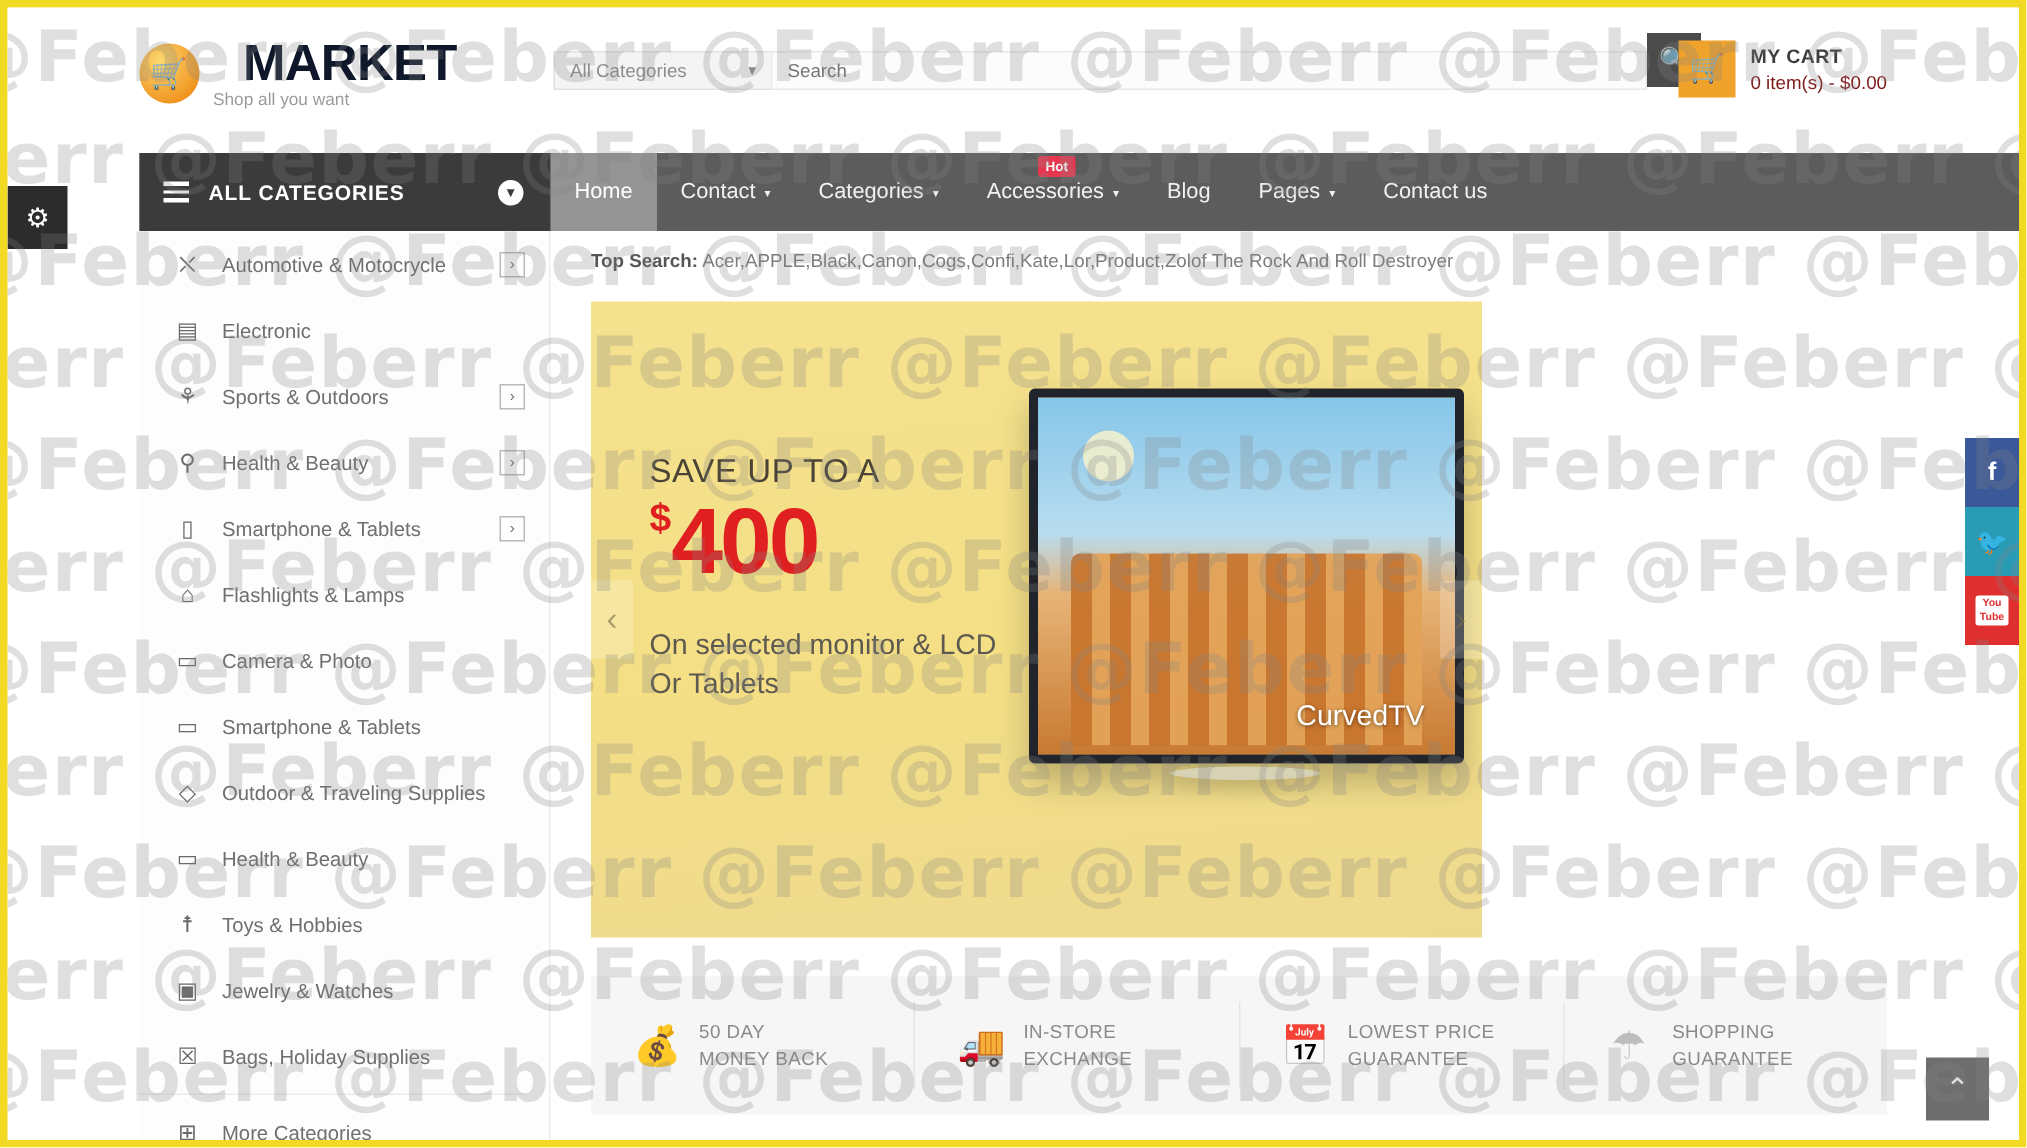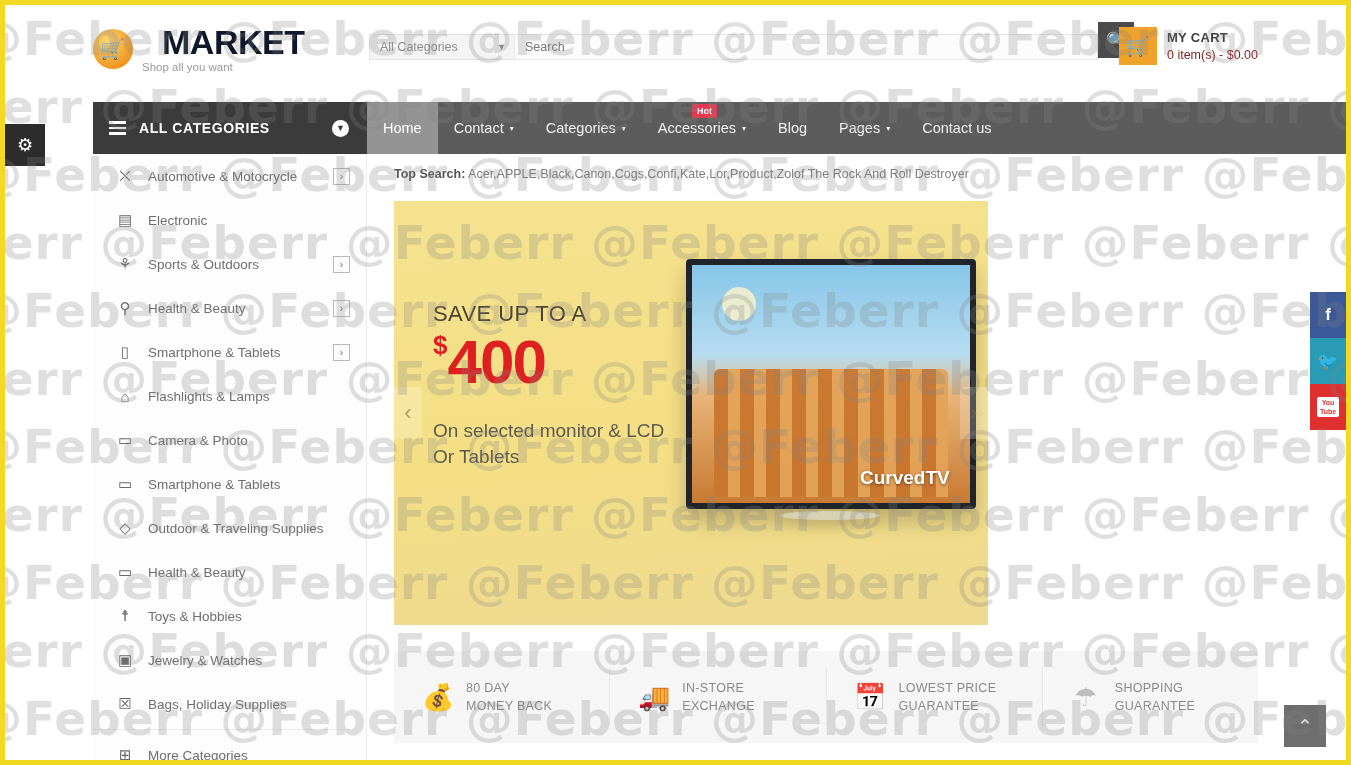--- a/index.html
+++ b/index.html
@@ -201,21 +201,21 @@
       #b9692a;
     border-radius: 6px 6px 0 0;
     opacity: 0.95;
   }
   #hero-tv .sun {
     position: absolute; left: 30px; top: 22px; width: 34px; height: 34px;
     border-radius: 50%; background: #fdf4c9; opacity: 0.8;
   }
   #hero-brand {
     position: absolute; right: 20px; bottom: 14px;
-    color: #fff; font-size: 19px; font-weight: bold;
+    color: #fff; font-size: 19px; font-weight: normal;
     text-shadow: 0 1px 3px rgba(0,0,0,0.5); z-index: 3;
   }
   #hero-stand {
     position: absolute; right: 108px; top: 310px;
     width: 100px; height: 9px; background: #d8d2b4; border-radius: 50%;
     box-shadow: 0 6px 10px rgba(0,0,0,0.1);
   }
   .hero-nav {
     position: absolute; top: 186px; width: 28px; height: 52px;
     background: rgba(255,255,255,0.22);
@@ -574,21 +574,21 @@
           <div class="ptitle">NEW ARRIVALS</div>
           <div id="buy-now">BUY NOW</div>
         </div>
       </div>
     </div>
 
     <div id="services">
         <div class="svc">
           <span class="svc-ico">💰</span>
           <span class="svc-txt">
-            <div>80 DAY</div>
+            <div>50 DAY</div>
             <div>MONEY BACK</div>
           </span>
         </div>
         <div class="svc">
           <span class="svc-ico">🚚</span>
           <span class="svc-txt">
             <div>IN-STORE</div>
             <div>EXCHANGE</div>
           </span>
         </div>

